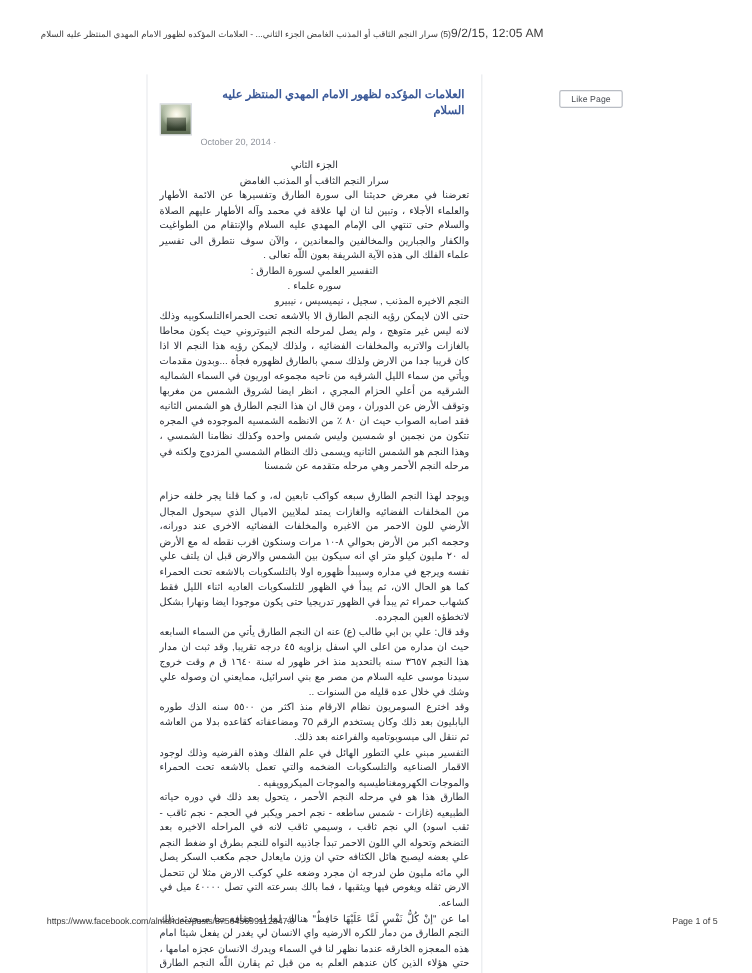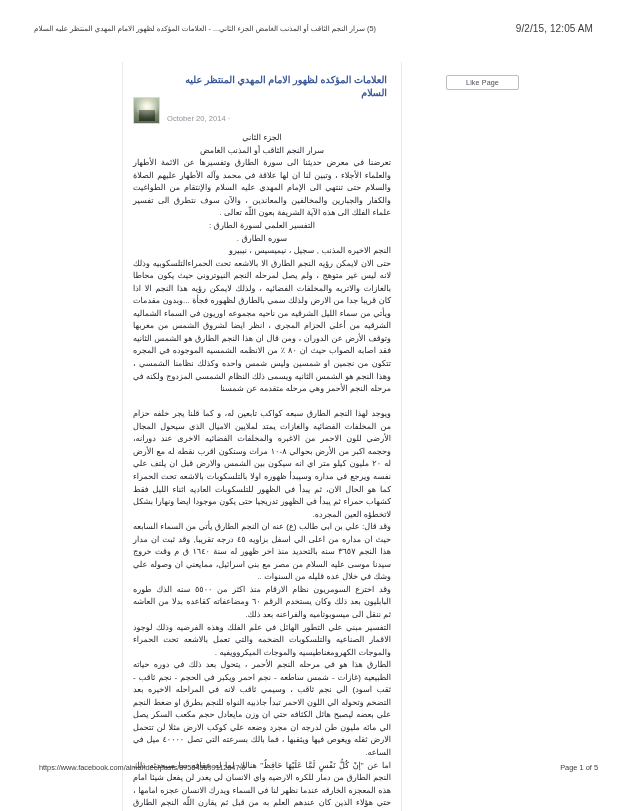--- a/index.html
+++ b/index.html
@@ -18,21 +18,20 @@
 
   
   .print-header {
     position: absolute;
     top: 20px;
     left: 0;
     width: 627px;
     height: 16px;
     display: flex;
     align-items: center;
-    justify-content: space-between;
     padding: 0 34px;
     box-sizing: border-box;
     font-size: 7.2px;
     color: #3b3b3b;
   }
   .print-header .doc-title {
     direction: rtl;
     unicode-bidi: plaintext;
     text-align: right;
     white-space: nowrap;
@@ -78,21 +77,21 @@
     width: 280px;
     border-left: 1px solid #e9ebee;
     border-right: 1px solid #e9ebee;
     box-sizing: border-box;
     padding: 0;
     background: #ffffff;
   }
 
   .post-head {
     display: flex;
-    align-items: flex-end;
+    align-items: center;
     padding: 12px 10px 2px 10px;
     position: relative;
   }
 
   .avatar {
     width: 27px;
     height: 27px;
     flex: 0 0 27px;
     margin-right: 7px;
     background:
@@ -137,21 +136,21 @@
     color: #90949c;
     margin-top: 14px;
     direction: ltr;
     text-align: left;
   }
 
   .like-page-btn {
     position: absolute;
     right: -118px;
     top: 13px;
-    width: 73px;
+    width: 53px;
     height: 15px;
     border: 1px solid #b9bdc4;
     background: #ffffff;
     border-radius: 2px;
     font-size: 7.2px;
     color: #4b4f56;
     display: flex;
     align-items: center;
     justify-content: center;
     box-sizing: border-box;
@@ -201,27 +200,27 @@
       <div class="post-date">October 20, 2014 ·</div>
     </div>
     <div class="like-page-btn">Like Page</div>
   </div>
 
   <div class="post-body">
       <p class="center">الجزء الثاني</p>
       <p class="center">سرار النجم الثاقب أو المذنب الغامض</p>
       <p class="justify">تعرضنا في معرض حديثنا الى سورة الطارق وتفسيرها عن الائمة الأطهار والعلماء الأجلاء ، وتبين لنا ان لها علاقة في محمد وآله الأطهار عليهم الصلاة والسلام حتى تنتهي الى الإمام المهدي عليه السلام والإنتقام من الطواغيت والكفار والجبارين والمخالفين والمعاندين ، والآن سوف نتطرق الى تفسير علماء الفلك الى هذه الآية الشريفة بعون اللّه تعالى .</p>
       <p class="center">التفسير العلمي لسورة الطارق :</p>
-      <p class="center">سوره الطارق .</p>
+      <p class="center">سوره علماء .</p>
       <p class="justify">النجم الاخيره المذنب , سجيل ، نيميسيس ، نيبيرو</p>
       <p class="justify">حتى الان لايمكن رؤيه النجم الطارق الا بالاشعه تحت الحمراءالتلسكوبيه وذلك لانه ليس غير متوهج ، ولم يصل لمرحله النجم النيوتروني حيث يكون محاطا بالغازات والاتربه والمخلفات الفضائيه ، ولذلك لايمكن رؤيه هذا النجم الا اذا كان قريبا جدا من الارض ولذلك سمي بالطارق لظهوره فجأة ...وبدون مقدمات ويأتي من سماء الليل الشرقيه من ناحيه مجموعه اوريون في السماء الشماليه الشرقيه من أعلي الحزام المجري ، انظر ايضا لشروق الشمس من مغربها وتوقف الأرض عن الدوران ، ومن قال ان هذا النجم الطارق هو الشمس الثانيه فقد اصابه الصواب حيث ان ٨٠ ٪ من الانظمه الشمسيه الموجوده في المجره تتكون من نجمين او شمسين وليس شمس واحده وكذلك نظامنا الشمسي ، وهذا النجم هو الشمس الثانيه ويسمى ذلك النظام الشمسي المزدوج ولكنه في مرحله النجم الأحمر وهي مرحله متقدمه عن شمسنا</p>
       <p class="blank"></p>
       <p class="justify">ويوجد لهذا النجم الطارق سبعه كواكب تابعين له، و كما قلنا يجر خلفه حزام من المخلفات الفضائيه والغازات يمتد لملايين الاميال الذي سيحول المجال الأرضي للون الاحمر من الاغبره والمخلفات الفضائيه الاخرى عند دورانه، وحجمه اكبر من الأرض بحوالي ٨-١٠ مرات وسنكون اقرب نقطه له مع الأرض له ٢٠ مليون كيلو متر اي انه سيكون بين الشمس والارض قبل ان يلتف علي نفسه ويرجع في مداره وسيبدأ ظهوره اولا بالتلسكوبات بالاشعه تحت الحمراء كما هو الحال الان، ثم يبدأ في الظهور للتلسكوبات العاديه اثناء الليل فقط كشهاب حمراء ثم يبدأ في الظهور تدريجيا حتى يكون موجودا ايضا ونهارا بشكل لاتخطؤه العين المجرده.</p>
       <p class="justify">وقد قال: علي بن ابي طالب (ع) عنه ان النجم الطارق يأتي من السماء السابعه حيث ان مداره من اعلى الي اسفل بزاويه ٤٥ درجه تقريبا, وقد ثبت ان مدار هذا النجم ٣٦٥٧ سنه بالتحديد منذ اخر ظهور له سنة ١٦٤٠ ق م وقت خروج سيدنا موسى عليه السلام من مصر مع بني اسرائيل، ممايعني ان وصوله علي وشك في خلال عده قليله من السنوات ..</p>
-      <p class="justify">وقد اخترع السومريون نظام الارقام منذ اكثر من ٥٥٠٠ سنه الذك طوره البابليون بعد ذلك وكان يستخدم الرقم ٦٠ ومضاعفاته كقاعده بدلا من العاشه ثم ننقل الى ميسوبوتاميه والفراعنه بعد ذلك.</p>
+      <p class="justify">وقد اخترع السومريون نظام الارقام منذ اكثر من ٥٥٠٠ سنه الذك طوره البابليون بعد ذلك وكان يستخدم الرقم 70 ومضاعفاته كقاعده بدلا من العاشه ثم ننقل الى ميسوبوتاميه والفراعنه بعد ذلك.</p>
       <p class="justify">التفسير مبني علي التطور الهائل في علم الفلك وهذه الفرضيه وذلك لوجود الاقمار الصناعيه والتلسكوبات الضخمه والتي تعمل بالاشعه تحت الحمراء والموجات الكهرومغناطيسيه والموجات الميكروويفيه .</p>
       <p class="justify">الطارق هذا هو في مرحله النجم الأحمر ، يتحول بعد ذلك في دوره حياته الطبيعيه (غازات - شمس ساطعه - نجم احمر ويكبر في الحجم - نجم ثاقب - ثقب اسود) الي نجم ثاقب ، وسيمي ثاقب لانه في المراحله الاخيره بعد التضخم وتحوله الي اللون الاحمر تبدأ جاذبيه النواه للنجم بطرق او ضغط النجم علي بعضه ليصبح هائل الكثافه حتي ان وزن مايعادل حجم مكعب السكر يصل الي مائه مليون طن لدرجه ان مجرد وضعه علي كوكب الارض مثلا لن تتحمل الارض ثقله ويغوص فيها ويثقبها ، فما بالك بسرعته التي تصل ٤٠٠٠٠ ميل في الساعه.</p>
       <p class="justify">اما عن "إنْ كُلُّ نَفْسٍ لَمَّا عَلَيْهَا حَافِظٌ" هنالك لما له عقافه بما سيحدثه ذلك النجم الطارق من دمار للكره الارضيه واي الانسان لي يغدر لن يفعل شيئا امام هذه المعجزه الخارقه عندما نظهر لنا في السماء ويدرك الانسان عجزه امامها ، حتي هؤلاء الذين كان عندهم العلم به من قبل ثم يقارن اللّه النجم الطارق بخلق الانسان في انه له دوره حياه مشابهه بدوره حياه الانسان ومعجزه الخلق فمن يقدر علي خلق الانسان فبالاحرى هو قادر ان يرجع النجم الطارق لسماؤنا الدنيا مره اخرى ايضا مايقع من النجم الطارق من دمار في الأرض</p>
     </div>
 </div>
 
 <div class="print-footer">
   <div class="doc-url">https://www.facebook.com/almahdee/posts/875645699112847:0</div>
   <div class="doc-page">Page 1 of 5</div>
 </div>

